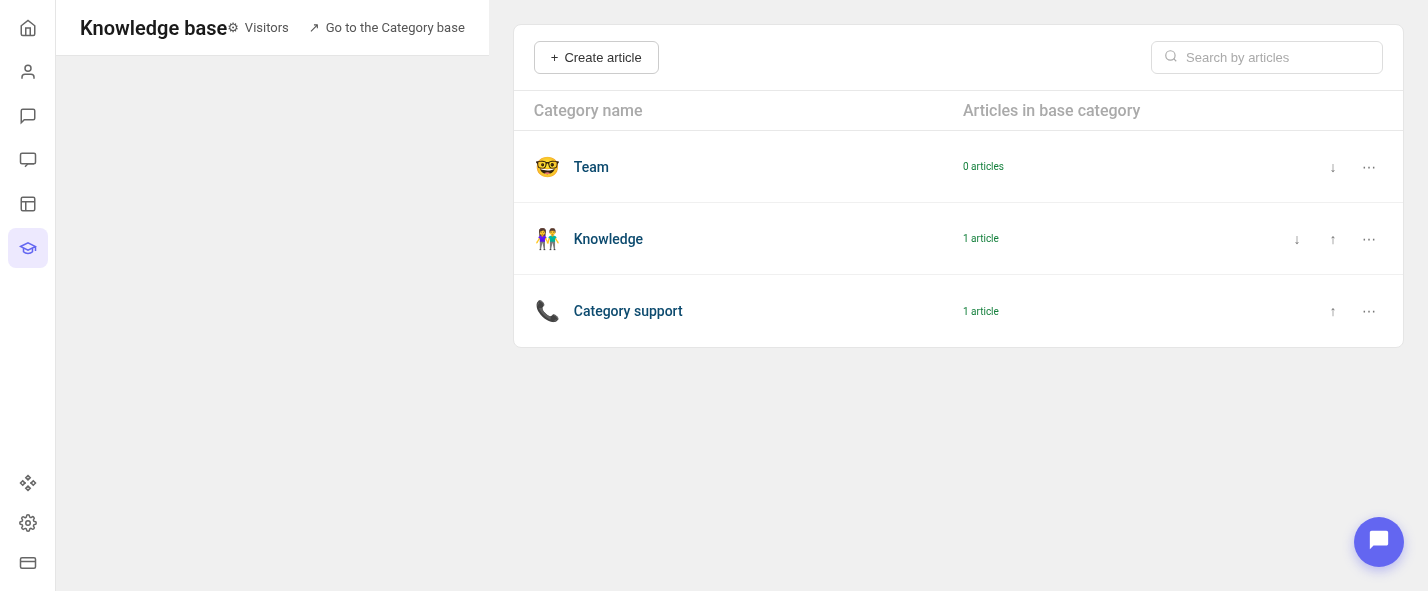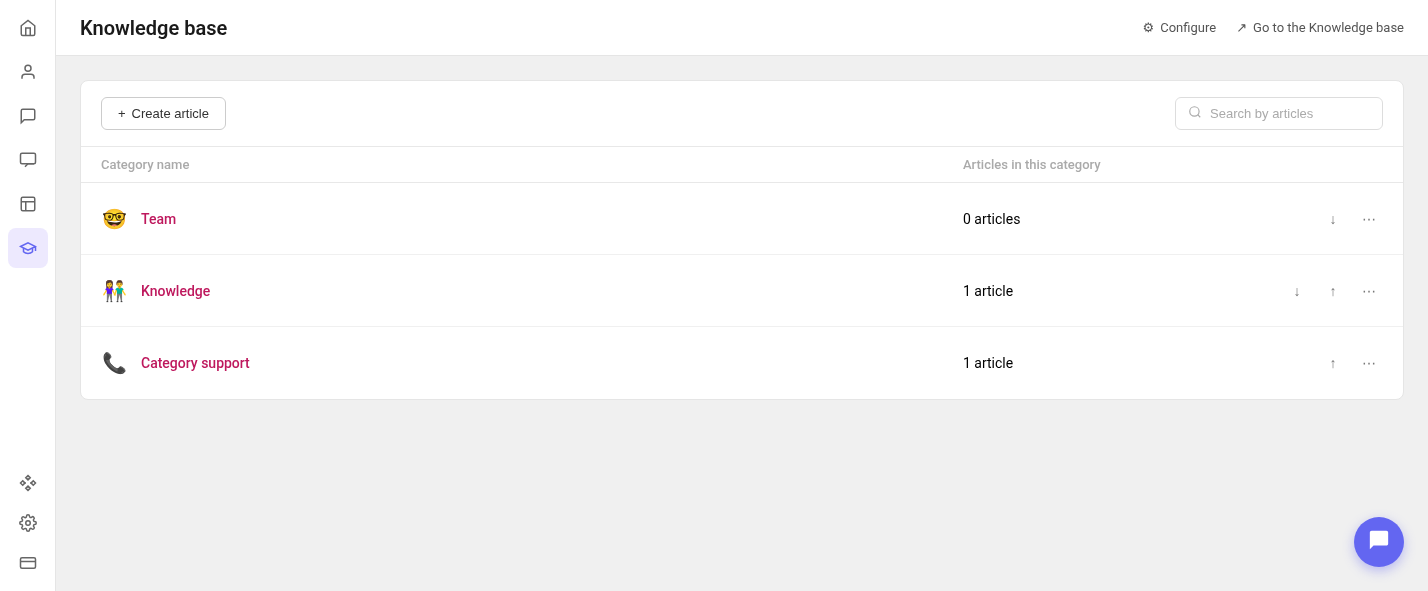--- a/index.html
+++ b/index.html
@@ -30,21 +30,21 @@
     }
     .sidebar-item.active { background: #ede9fe; color: #6366f1; }
     .sidebar-bottom {
       margin-top: auto;
     }
 
     
     .main {
       flex: 1;
       display: flex;
-      flex-direction: column;
+      flex-direction: row;
       overflow: hidden;
     }
 
     
     .header {
       background: #fff;
       padding: 0 24px;
       height: 56px;
       display: flex;
       align-items: center;
@@ -109,21 +109,21 @@
       font-weight: 500;
     }
 
     .search-box {
       display: flex;
       align-items: center;
       gap: 8px;
       border: 1px solid #ddd;
       border-radius: 6px;
       padding: 7px 12px;
-      width: 208px;
+      width: 232px;
       background: #fff;
     }
     .search-box input {
       border: none;
       outline: none;
       font-size: 13px;
       color: #333;
       width: 100%;
       background: transparent;
     }
@@ -131,21 +131,21 @@
     .search-icon-svg { color: #aaa; font-size: 14px; flex-shrink: 0; }
 
     
     .table-header {
       display: grid;
       grid-template-columns: 1fr 300px 120px;
       padding: 10px 20px;
       border-bottom: 1px solid #e8e8e8;
     }
     .col-header {
-      font-size: 13px;
+      font-size: 16px;
       color: #aaa;
       font-weight: 500;
       text-transform: none;
     }
 
     
     .table-row {
       display: grid;
       grid-template-columns: 1fr 300px 120px;
       padding: 0 20px;
@@ -160,28 +160,28 @@
       align-items: center;
       gap: 12px;
     }
     .category-icon {
       font-size: 20px;
       width: 28px;
       text-align: center;
     }
     .category-name {
       font-size: 14px;
-      color: #be185d;
+      color: #0c4a6e;
       font-weight: 500;
       cursor: pointer;
     }
 
     .articles-cell {
-      font-size: 14px;
-      color: #000000;
+      font-size: 10px;
+      color: #15803d;
     }
 
     .actions-cell {
       display: flex;
       align-items: center;
       justify-content: flex-end;
       gap: 8px;
     }
     .action-btn {
       width: 28px;
@@ -281,25 +281,25 @@
   </div>
 </nav>
 
 <div class="main">
 
   <header class="header">
     <h1 class="header-title">Knowledge base</h1>
     <div class="header-actions">
       <a class="header-link">
         <span>⚙</span>
-        <span>Configure</span>
+        <span>Visitors</span>
       </a>
       <a class="header-link">
         <span>↗</span>
-        <span>Go to the Knowledge base</span>
+        <span>Go to the Category base</span>
       </a>
     </div>
   </header>
 
   <div class="content">
     <div class="table-container">
 
       <div class="toolbar">
         <button class="create-btn">
           <span>+</span>
@@ -311,21 +311,21 @@
                 <circle cx="11" cy="11" r="8"></circle>
                 <line x1="21" y1="21" x2="16.65" y2="16.65"></line>
               </svg>
           </span>
           <input type="text" placeholder="Search by articles" style="">
         </div>
       </div>
 
       <div class="table-header">
         <span class="col-header">Category name</span>
-        <span class="col-header">Articles in this category</span>
+        <span class="col-header">Articles in base category</span>
         <span class="col-header"></span>
       </div>
 
       <div class="table-row">
         <div class="category-cell">
           <span class="category-icon">🤓</span>
           <span class="category-name">Team</span>
         </div>
         <div class="articles-cell">0 articles</div>
         <div class="actions-cell">

